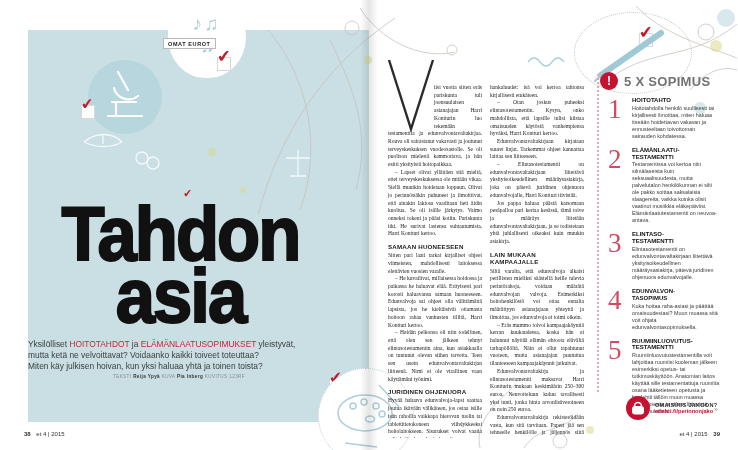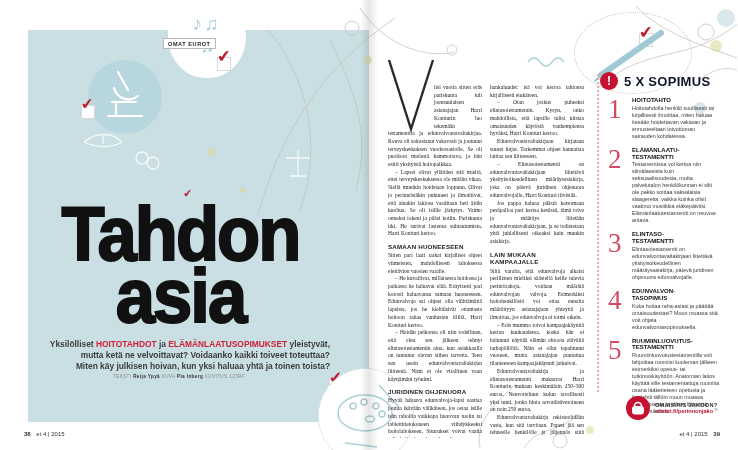--- a/index.html
+++ b/index.html
@@ -17,22 +17,22 @@
   .bubble-palette{position:absolute;left:318px;top:368px;width:94px;height:94px;border-radius:50%;
                   background:#fff;border:1px dotted #b9d2d8;}
   .tag{position:absolute;left:163px;top:38px;background:#fff;border:1px solid #b9b9b9;
        padding:2px 4px 1px;font-size:5.5px;font-weight:bold;letter-spacing:.6px;color:#222;}
   .chkbox{position:absolute;width:12px;height:12px;background:#fff;box-shadow:0 0 0 1px #d8d8d8;}
   .chk{position:absolute;color:#c01d2e;font-family:"DejaVu Sans",sans-serif;font-weight:bold;
        transform:rotate(-6deg);line-height:1;}
   .title{position:absolute;left:28px;top:206px;width:305px;text-align:center;
          font-weight:900;color:#111;font-size:72px;line-height:59px;letter-spacing:-2px;
          -webkit-text-stroke:2px #111;transform:scale(.98,1.05);}
-  .intro{position:absolute;left:28px;top:339px;width:302px;text-align:right;
-         font-size:8.4px;line-height:11px;font-weight:bold;color:#3d3d3d;white-space:pre-line;}
+  .intro{position:absolute;left:28px;top:339px;width:302px;text-align:left;
+         font-size:8.4px;line-height:11px;font-weight:normal;color:#3d3d3d;white-space:pre-line;}
   .intro .red{color:#cf1f36;}
   .byline{position:absolute;left:28px;top:374px;width:302px;text-align:center;
           font-size:4.6px;letter-spacing:.4px;color:#8a8a8a;}
   .byline .b{color:#333;font-weight:bold;}
   .pgfoot{position:absolute;top:431px;font-size:6px;color:#333;}
   .pgfoot .num{font-weight:bold;margin:0 4px;}
   .pgfoot-l{left:20px;}
   .pgfoot-r{left:614px;width:110px;text-align:right;}
   
   .dropcap{position:absolute;left:384px;top:56px;}
@@ -45,21 +45,21 @@
   .col p.ind{text-indent:7px;}
   .col h4{margin:5px 0 1.5px;font-family:"Liberation Sans",sans-serif;font-size:6.2px;
           font-weight:bold;letter-spacing:.2px;text-align:left;}
   .penframe{position:absolute;left:574px;top:12px;width:116px;height:80px;border:1px dotted #cbc4bc;
             border-radius:50%;}
   
   .side-dots{position:absolute;left:597px;top:74px;height:318px;border-left:2px dotted #e5a9b4;}
   .side-head{position:absolute;left:600px;top:72px;display:flex;align-items:center;gap:6px;}
   .bang{width:18px;height:18px;border-radius:50%;background:#c41230;color:#fff;font-weight:bold;
         font-size:12px;display:flex;align-items:center;justify-content:center;}
-  .side-title{font-size:13px;font-weight:bold;letter-spacing:.3px;color:#0f172a;}
+  .side-title{font-size:13px;font-weight:bold;letter-spacing:.3px;color:#737373;}
   .side-items{position:absolute;left:608px;top:97px;width:112px;}
   .sop-item{display:grid;grid-template-columns:21px 1fr;column-gap:3px;margin-bottom:7px;}
   .sop-num{font-family:"Liberation Serif",serif;font-size:27px;line-height:24px;color:#d34a63;}
   .sop-head{margin:0 0 1px;font-size:6px;font-weight:bold;line-height:6.8px;white-space:pre-line;color:#111;}
   .sop-body{margin:0;font-size:5.4px;line-height:7px;color:#3c3c3c;}
   .promo{position:absolute;left:626px;top:396px;display:flex;align-items:center;gap:5px;}
   .promo-icon{width:24px;height:24px;border-radius:50%;background:#c41230;flex:0 0 auto;}
   .promo-title{font-size:5.6px;font-weight:bold;color:#333;letter-spacing:.2px;}
   .promo-link{font-size:5.6px;font-weight:bold;color:#c41230;}
   .chevmark{position:absolute;left:714px;top:406px;font-size:7px;color:#9a9a9a;}

